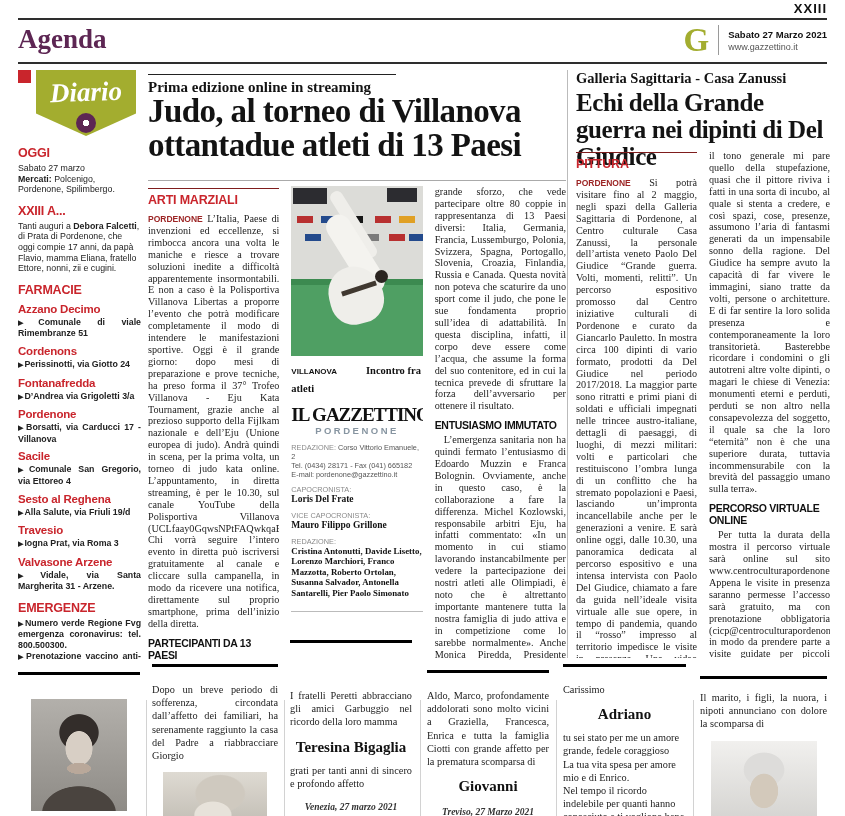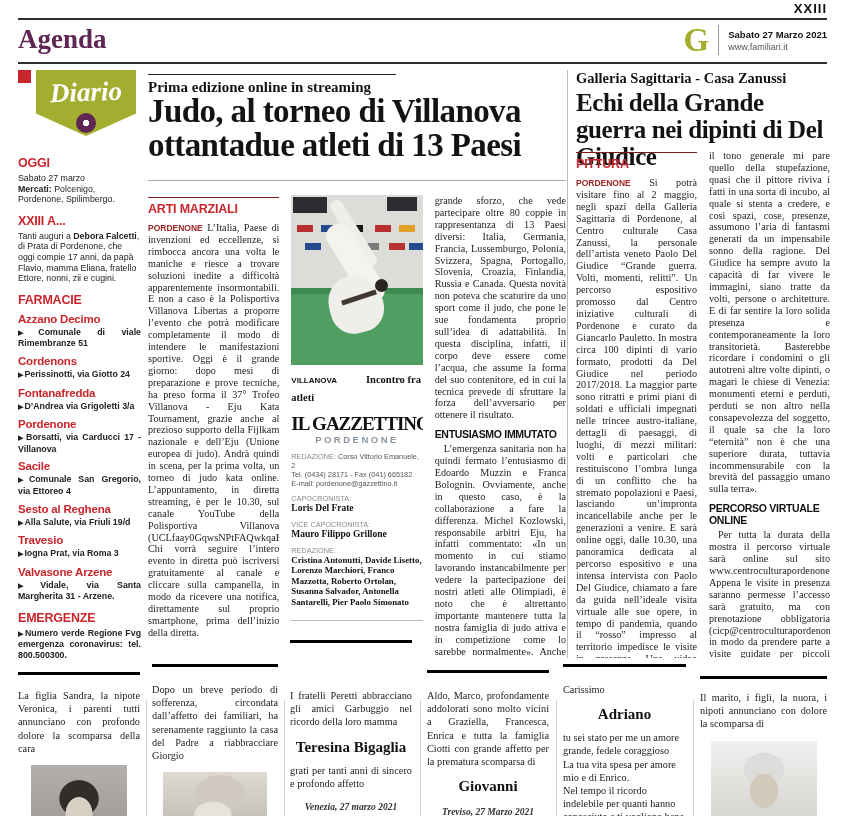--- a/index.html
+++ b/index.html
@@ -24,33 +24,33 @@
   
   .red-square{left:18px;top:70px;width:13px;height:13px;background:#c9252c;}
   .diario-badge{left:36px;top:70px;width:100px;height:66px;background:#a3ad2f;
     clip-path:polygon(0 0,100% 0,100% 66%,50% 100%,0 66%);}
   .diario-text{font:italic 700 27px "Liberation Serif",serif;color:#fff;text-align:center;margin-top:7px;transform:rotate(-2deg);}
   .diario-circle{position:absolute;left:50%;bottom:3px;transform:translateX(-50%);
     width:20px;height:20px;border-radius:50%;
     background:radial-gradient(circle,#ffffff 0 3px,#5d2653 3.5px 100%);}
   .sidebar{left:18px;top:146px;width:123px;height:516px;overflow:hidden;}
   .sb-h{font:700 12.5px "Liberation Sans",sans-serif;color:#c9252c;margin:9px 0 3px;letter-spacing:-0.2px;}
-  .sb-h.first{margin-top:10px;}
+  .sb-h.first{margin-top:0;}
   .sb-town{font:700 11.5px "Liberation Sans",sans-serif;color:#c9252c;margin:6px 0 2px;letter-spacing:-0.2px;}
   .sb-t{font:8.8px/10.6px "Liberation Sans",sans-serif;color:#222;margin:0;text-align:left;}
   .sb-t b{font-weight:700;}
   .sb-e{font:700 8.8px/10.6px "Liberation Sans",sans-serif;color:#222;margin:0;text-align:justify;}
   .arr{font-size:7px;margin-right:1px;}
 
   
   .kicker{left:148px;top:74px;font:700 15px "Liberation Serif",serif;color:#131313;
     border-top:1.5px solid #222;padding-top:4px;display:inline-block;width:248px;}
   .headline{left:148px;top:94px;width:420px;margin:0;font:700 33px/34px "Liberation Serif",serif;
     letter-spacing:-0.6px;color:#131313;}
-  .cols{display:flex;gap:12px;border-top:1px solid #aaa;padding-top:14px;box-sizing:border-box;}
+  .cols{display:flex;gap:12px;border-top:1px solid #aaa;padding-top:5px;box-sizing:border-box;}
   .jcols{left:148px;top:180px;width:418px;height:480px;}
   .col{flex:1 1 0;overflow:hidden;min-width:0;}
   .sec-label{font:700 12.5px "Liberation Sans",sans-serif;color:#c9252c;border-top:1px solid #7f1d1d;
     padding-top:4px;margin:2px 0 6px;letter-spacing:-0.2px;}
   .bp{font:10.2px/11.9px "Liberation Serif",serif;text-align:justify;color:#1c1c1c;margin:0 0 2px;}
   .indent{text-indent:9px;}
   .dateline{font:700 8.5px "Liberation Sans",sans-serif;color:#9c2525;}
   .subhead{font:700 10.5px "Liberation Sans",sans-serif;letter-spacing:-0.3px;color:#111;margin:7px 0 3px;}
 
   
@@ -136,21 +136,21 @@
 <div>
 
   <div class="abs page-number">XXIII</div>
   <div class="abs rule rule1"></div>
   <div class="abs section-title">Agenda</div>
   <div class="abs brand">
     <span class="brand-g">G</span>
     <span class="brand-sep"></span>
     <span class="brand-col">
       <span class="brand-date">Sabato 27 Marzo 2021</span>
-      <span class="brand-site">www.familiari.it</span>
+      <span class="brand-site">www.gazzettino.it</span>
     </span>
   </div>
   <div class="abs rule rule2"></div>
 
   <div class="abs red-square"></div>
   <div class="abs diario-badge">
     <div class="diario-text">Diario</div>
     <div class="diario-circle"></div>
   </div>
 
@@ -186,20 +186,21 @@
     <p class="sb-e"><span class="arr">▶</span><span>Prenotazione vaccino anti-Covid-19: chiamare il Cup (Centro unico di prenotazione) dell’Azienda sanitaria allo 0434/223522 o rivolgersi alle farmacie.</span></p>
   </div>
 
   <div class="abs kicker">Prima edizione online in streaming</div>
   <h1 class="abs headline">Judo, al torneo di Villanova ottantadue atleti di 13 Paesi</h1>
 
   <div class="abs cols jcols">
     <div class="col">
       <div class="sec-label">ARTI MARZIALI</div>
       <p class="bp"><span class="dateline">PORDENONE</span> <span>L’Italia, Paese di invenzioni ed eccellenze, si rimbocca ancora una volta le maniche e riesce a trovare soluzioni inedite a difficoltà apparentemente insormontabili. E non a caso è la Polisportiva Villanova Libertas a proporre l’evento che potrà modificare completamente il modo di intendere le manifestazioni sportive. Oggi è il grande giorno: dopo mesi di preparazione e prove tecniche, ha preso forma il 37° Trofeo Villanova - Eju Kata Tournament, grazie anche al prezioso supporto della Fijlkam nazionale e dell’Eju (Unione europea di judo). Andrà quindi in scena, per la prima volta, un torneo di judo kata online. L’appuntamento, in diretta streaming, è per le 10.30, sul canale YouTube della Polisportiva Villanova (UCLfaay0GqwsNPtFAQwkqaBw). Chi vorrà seguire l’intero evento in diretta può iscriversi gratuitamente al canale e cliccare sulla campanella, in modo da ricevere una notifica, direttamente sul proprio smartphone, prima dell’inizio della diretta.</span></p>
+      <div class="subhead">PARTECIPANTI DA 13 PAESI</div>
 
     </div>
 
     <div class="col">
       <div class="judo-photo">
         <div class="jp-wall"></div>
         <div class="jp-mat"></div>
         <div class="jp-a1"></div>
         <div class="jp-a2"></div>
         <div class="jp-head"></div>
@@ -242,21 +243,20 @@
 
     </div>
     <div class="col">
       <p class="bp">il tono generale mi pare quello della stupefazione, quasi che il pittore riviva i fatti in una sorta di incubo, al quale si stenta a credere, e così spazi, cose, presenze, assumono l’aria di fantasmi generati da un impensabile sonno della ragione. Del Giudice ha sempre avuto la capacità di far vivere le immagini, siano tratte da volti, persone o architetture. E di far sentire la loro solida presenza e contemporaneamente la loro transitorietà. Basterebbe ricordare i condomini o gli autotreni altre volte dipinti, o magari le chiese di Venezia: monumenti eterni e perduti, perduti se non altro nella consapevolezza del soggetto, il quale sa che la loro “eternità” non è che una superiore durata, tuttavia incommensurabile con la brevità del passaggio umano sulla terra».</p>
       <div class="subhead">PERCORSO VIRTUALE ONLINE</div>
       <p class="bp indent"><span>Per tutta la durata della mostra il percorso virtuale sarà online sul sito www.centroculturapordenone.it. Appena le visite in presenza saranno permesse l’accesso sarà gratuito, ma con prenotazione obbligatoria (cicp@centroculturapordenone.it), in modo da prendere parte a visite guidate per piccoli gruppi, che rispetteranno tutte le disposizioni di sicurezza, con procedure di sanificazione e distanziamento secondo decreto vigente. Paolo Del Giudice è nato nel 1952 a Treviso. Si è sempre dedicato alla pittura. Tra il 1973 e il 1983 partecipa alle iniziative della Bevilacqua La Masa. Dal 1985 è presente a Milano (Avida Dollars, Studio Gastaldelli) e a Roma (L’Attico di Sargentini).</span>  </p>
     </div>
   </div>
 
   <div class="ob ob1">
-    <p class="ob-text">La figlia Sandra, la nipote Veronica, i parenti tutti annunciano con profondo dolore la scomparsa della cara</p>
     <div class="ob-photo p1"></div>
   </div>
 
   <div class="ob ob2">
     <p class="ob-text">Dopo un breve periodo di sofferenza, circondata dall’affetto dei familiari, ha serenamente raggiunto la casa del Padre a riabbracciare Giorgio</p>
     <div class="ob-photo p2"></div>
   </div>
 
   <div class="ob ob3">
     <p class="ob-text">I fratelli Peretti abbracciano gli amici Garbuggio nel ricordo della loro mamma</p>

